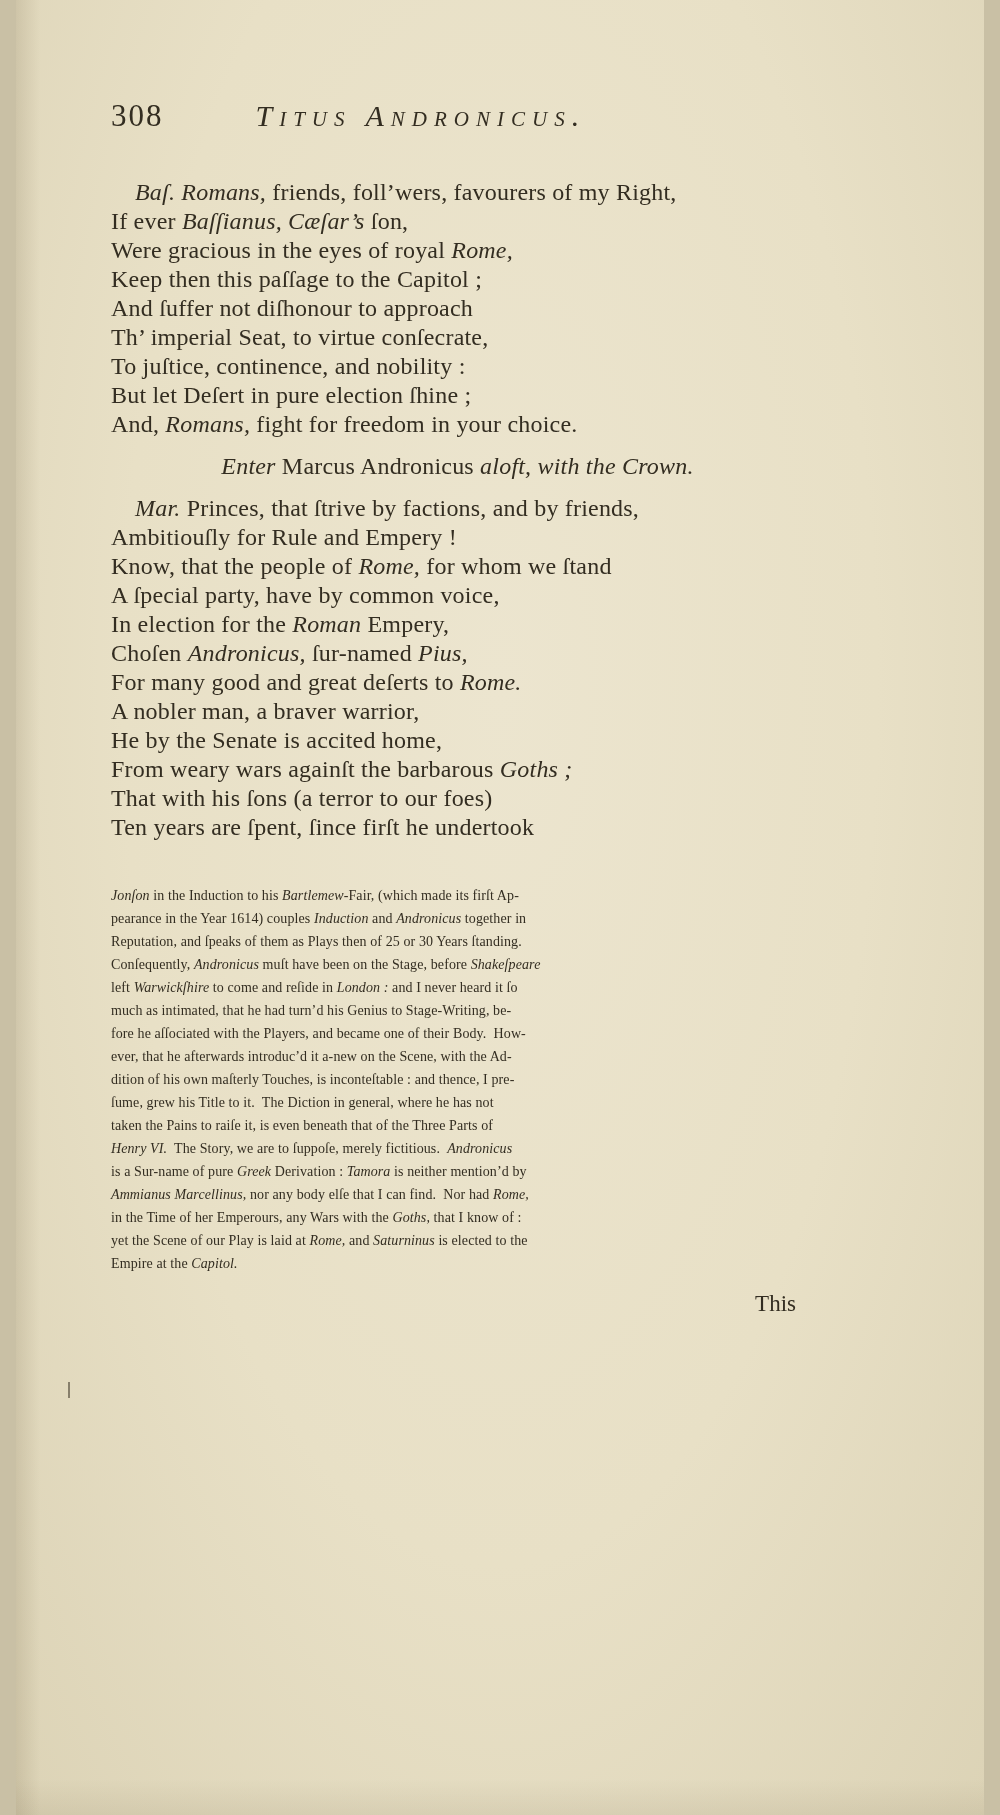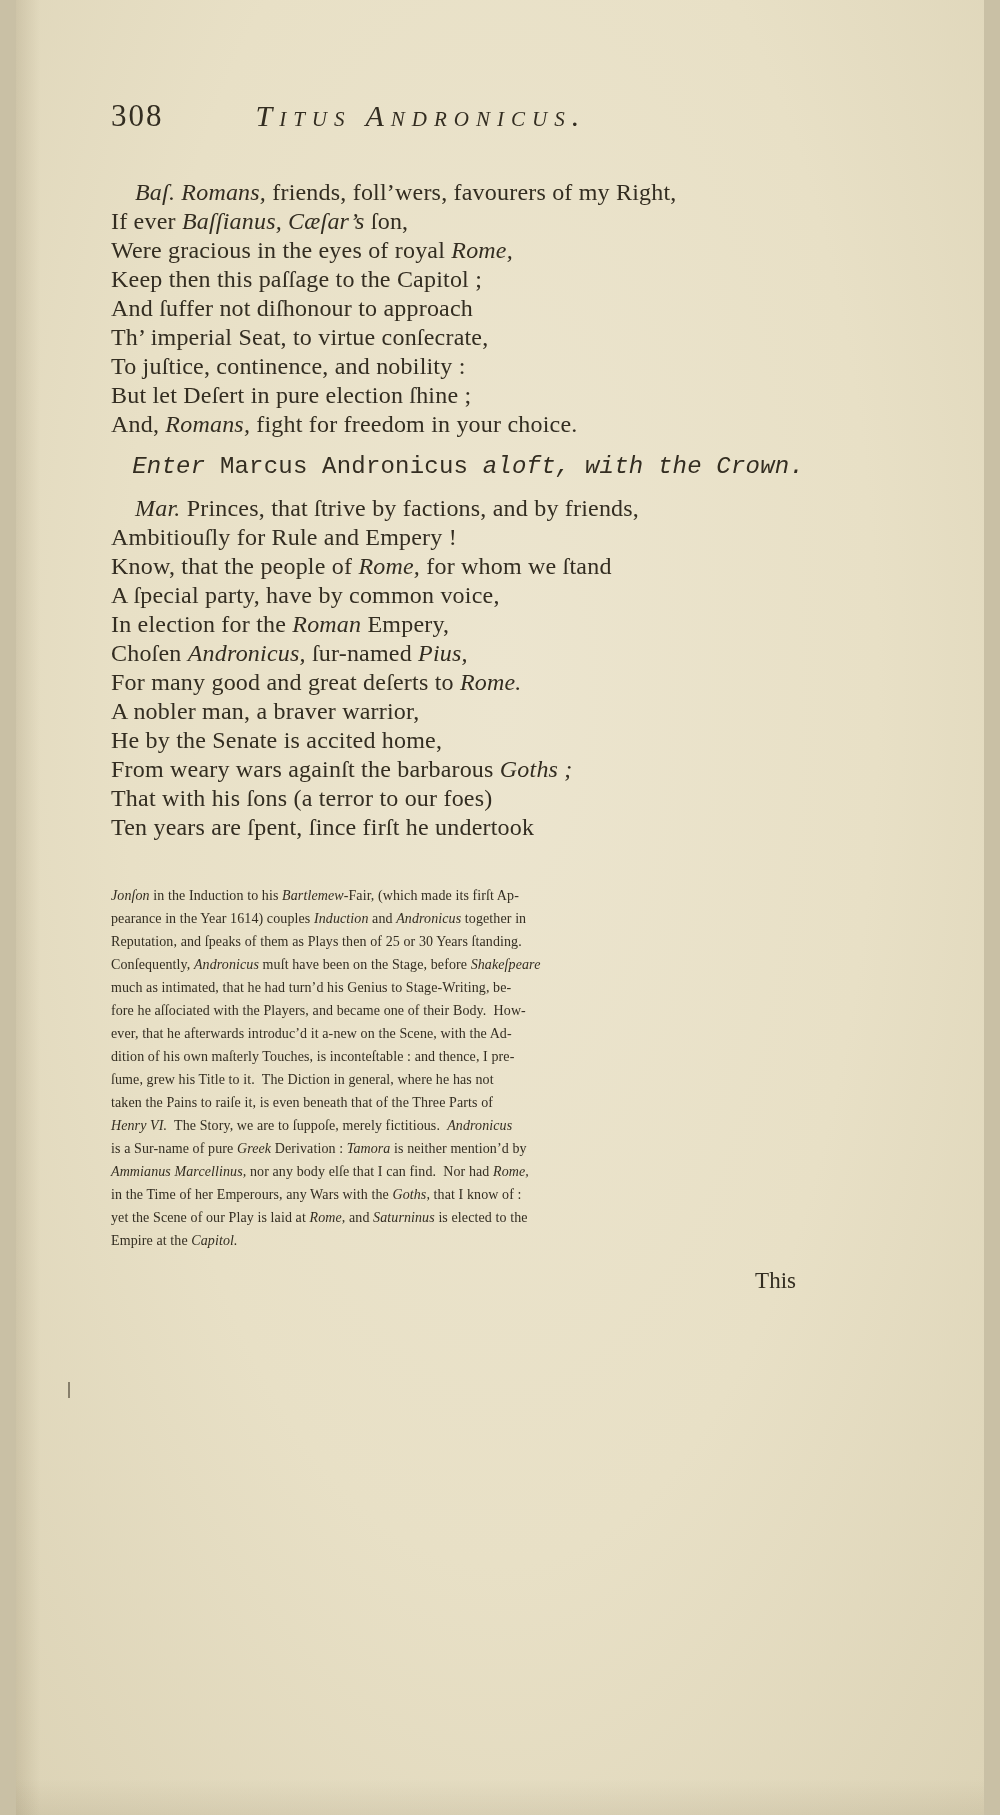--- a/index.html
+++ b/index.html
@@ -44,23 +44,22 @@
     letter-spacing: 0.2px;
     margin-top: 44px;
   }
   .line {
     white-space: pre-wrap;
   }
   .line.indent {
     text-indent: 24px;
   }
   .line.direction {
-    text-align: right;
+    text-align: center;
     margin: 13px 0 13px 0;
-    font-family: Liberation Mono, monospace;
   }
   .it {
     font-style: italic;
   }
   .footnote {
     margin-top: 42px;
     font-size: 14px;
     line-height: 23px;
     letter-spacing: 0.1px;
   }
@@ -112,20 +111,21 @@
       <div class="line "><span>From weary wars againſt the barbarous </span><span class="it">Goths ;</span></div>
       <div class="line "><span>That with his ſons (a terror to our foes)</span></div>
       <div class="line "><span>Ten years are ſpent, ſince firſt he undertook</span></div>
     </main>
 
   <section class="footnote">
       <div class="line "><span class="it">Jonſon</span><span> in the Induction to his </span><span class="it">Bartlemew-</span><span>Fair, (which made its firſt Ap-</span></div>
       <div class="line "><span>pearance in the Year 1614) couples </span><span class="it">Induction</span><span> and </span><span class="it">Andronicus</span><span> together in</span></div>
       <div class="line "><span>Reputation, and ſpeaks of them as Plays then of 25 or 30 Years ſtanding.</span></div>
       <div class="line "><span>Conſequently, </span><span class="it">Andronicus</span><span> muſt have been on the Stage, before </span><span class="it">Shakeſpeare</span></div>
+      <div class="line "><span>left </span><span class="it">Warwickſhire</span><span> to come and reſide in </span><span class="it">London :</span><span> and I never heard it ſo</span></div>
       <div class="line "><span>much as intimated, that he had turn’d his Genius to Stage-Writing, be-</span></div>
       <div class="line "><span>fore he aſſociated with the Players, and became one of their Body.  How-</span></div>
       <div class="line "><span>ever, that he afterwards introduc’d it a-new on the Scene, with the Ad-</span></div>
       <div class="line "><span>dition of his own maſterly Touches, is inconteſtable : and thence, I pre-</span></div>
       <div class="line "><span>ſume, grew his Title to it.  The Diction in general, where he has not</span></div>
       <div class="line "><span>taken the Pains to raiſe it, is even beneath that of the Three Parts of</span></div>
       <div class="line "><span class="it">Henry VI.</span><span>  The Story, we are to ſuppoſe, merely fictitious.  </span><span class="it">Andronicus</span></div>
       <div class="line "><span>is a Sur-name of pure </span><span class="it">Greek</span><span> Derivation : </span><span class="it">Tamora</span><span> is neither mention’d by</span></div>
       <div class="line "><span class="it">Ammianus Marcellinus,</span><span> nor any body elſe that I can find.  Nor had </span><span class="it">Rome,</span></div>
       <div class="line "><span>in the Time of her Emperours, any Wars with the </span><span class="it">Goths,</span><span> that I know of :</span></div>

